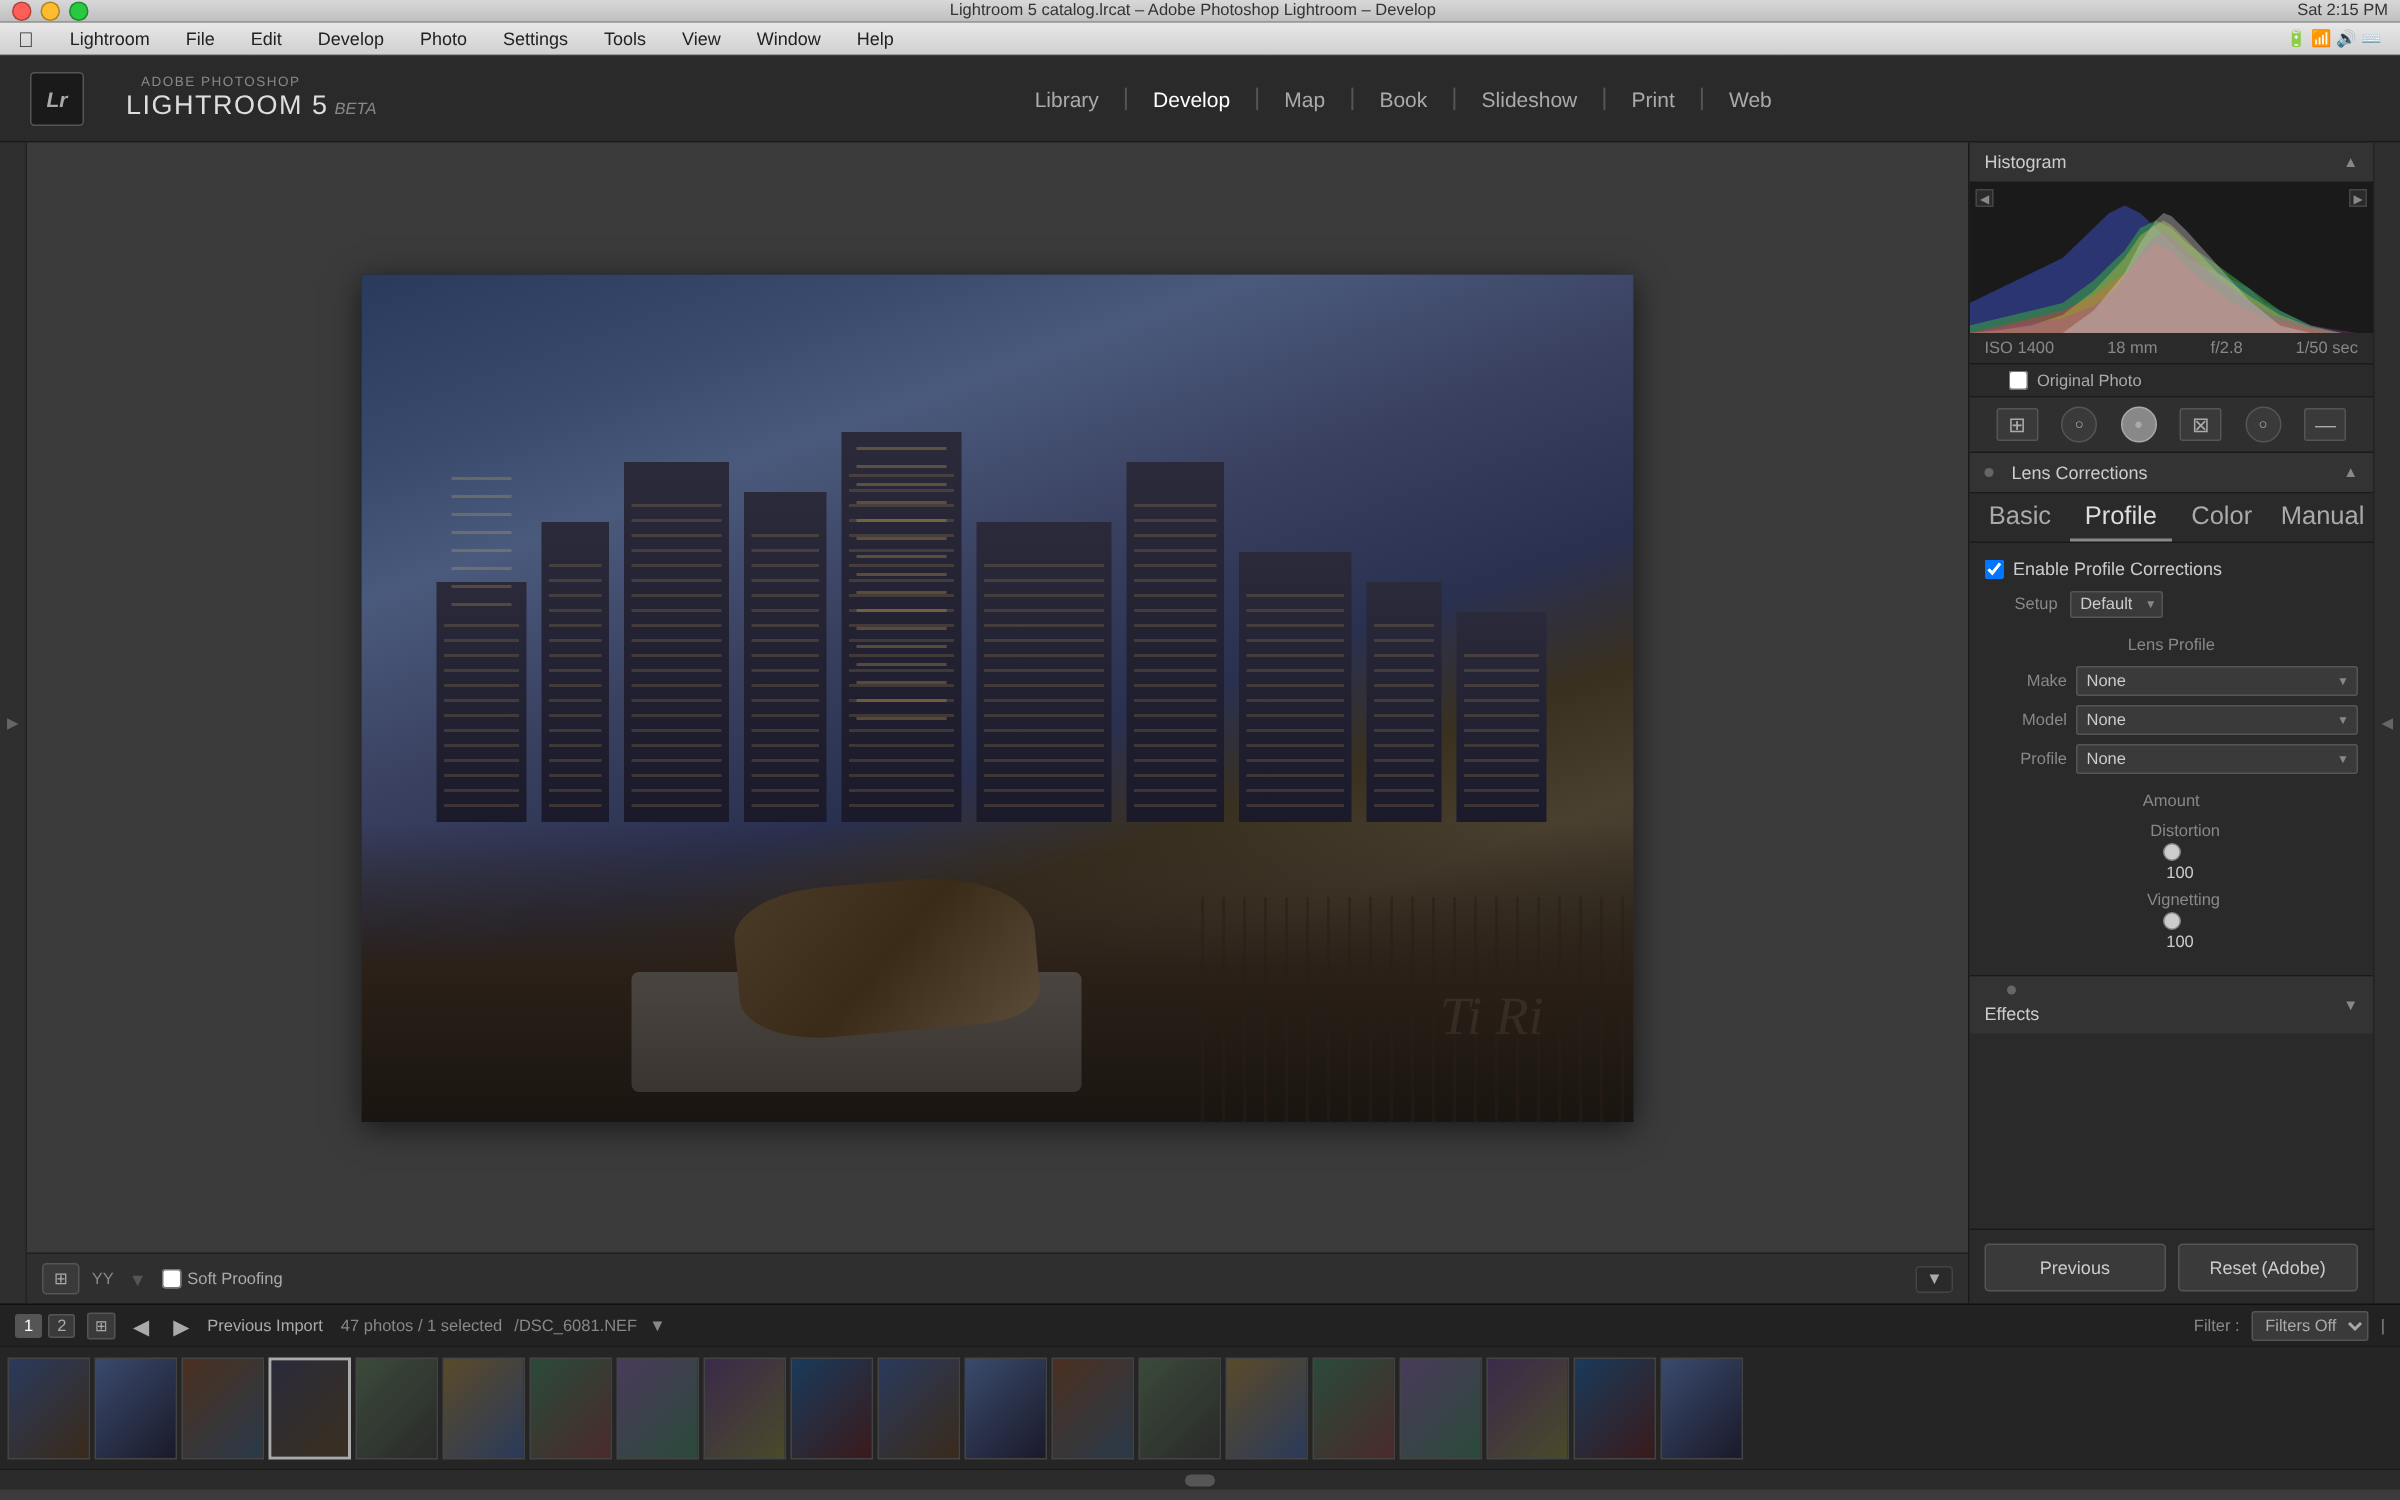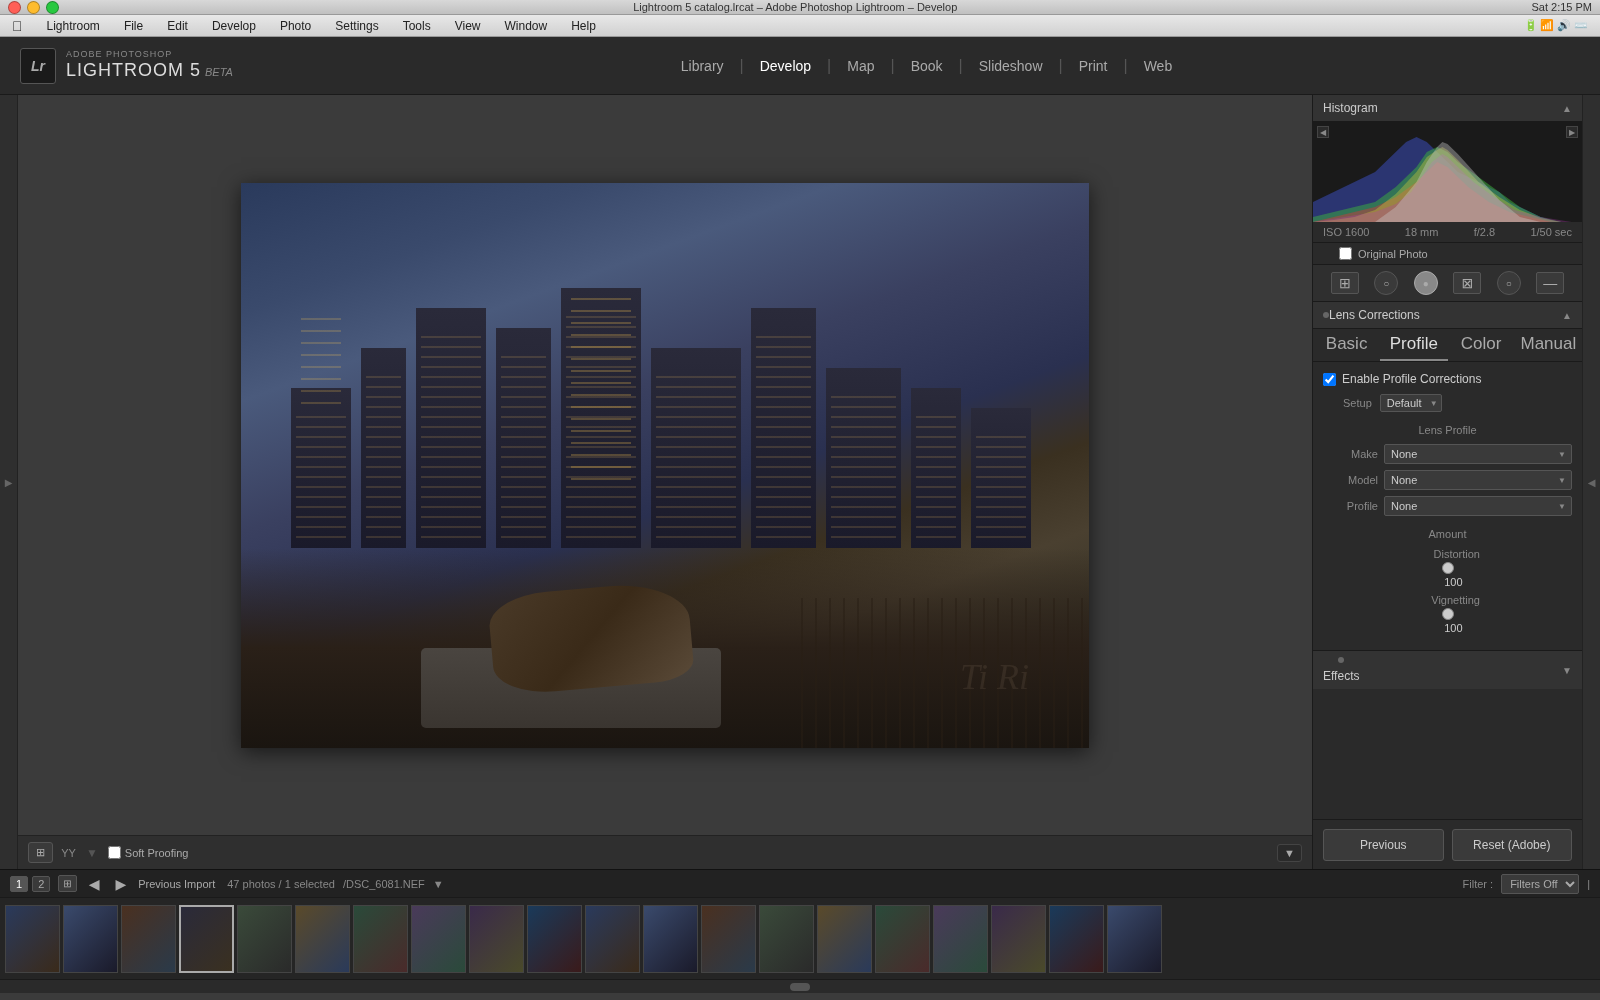--- a/index.html
+++ b/index.html
@@ -82,21 +82,21 @@
       border-radius: 3px;
       display: flex;
       align-items: center;
       justify-content: center;
       font-size: 14px;
       font-weight: bold;
       color: #aaa;
       font-style: italic;
     }
     .lr-title-block { line-height: 1.2; }
-    .lr-adobe { font-size: 9px; color: #888; letter-spacing: 1px; text-transform: uppercase; }
+    .lr-adobe { font-size: 9px; color: #888; letter-spacing: 1px; text-transform: uppercase; margin-left: 28px; }
     .lr-name { font-size: 18px; color: #ddd; font-weight: 300; letter-spacing: 1px; }
     .lr-beta { font-size: 11px; color: #888; font-style: italic; margin-left: 4px; }
 
     .nav-tabs {
       flex: 1;
       display: flex;
       align-items: center;
       justify-content: center;
       gap: 0;
     }
@@ -472,21 +472,21 @@
       align-items: center;
       justify-content: space-between;
       padding: 6px 10px;
       background: #333;
       border-bottom: 1px solid #1a1a1a;
       cursor: pointer;
     }
     .section-header-left {
       display: flex;
       align-items: center;
-      gap: 0;
+      gap: 12px;
     }
     .section-dot {
       width: 6px; height: 6px;
       background: #666;
       border-radius: 50%;
     }
     .section-title {
       font-size: 12px;
       color: #ccc;
       font-weight: 500;
@@ -741,21 +741,21 @@
   <span style="margin-left:auto;font-size:11px;color:#333;">🔋 📶 🔊 ⌨️</span>
 </div>
 
 <div class="app-container">
 
   <div class="app-header">
     <div class="lr-logo">
       <div class="lr-icon">Lr</div>
       <div class="lr-title-block">
         <div class="lr-adobe">ADOBE PHOTOSHOP</div>
-        <div style="display:flex;align-items:baseline;">
+        <div style="display:flex;align-items:baseline;margin-left:18px;">
           <span class="lr-name">LIGHTROOM 5</span>
           <span class="lr-beta">BETA</span>
         </div>
       </div>
     </div>
 
     <div class="nav-tabs">
       <a class="nav-tab">Library</a>
       <span class="nav-sep">|</span>
       <a class="nav-tab active">Develop</a>
@@ -850,21 +850,21 @@
             <path d="M0,100 L20,95 L40,90 L60,85 L80,75 L100,60 L110,50 L120,40 L130,45 L140,55 L150,65 L170,80 L190,90 L210,95 L230,100 L260,100 Z" fill="rgba(200,60,60,0.5)"></path>
 
             <path d="M0,100 L20,98 L40,95 L60,88 L80,72 L100,50 L110,35 L120,28 L125,25 L130,28 L140,38 L160,60 L180,75 L200,88 L220,96 L240,100 L260,100 Z" fill="rgba(200,200,60,0.4)"></path>
 
             <path d="M0,100 L30,95 L60,90 L80,82 L95,70 L105,55 L115,40 L125,32 L130,35 L140,45 L155,60 L175,75 L195,88 L220,95 L250,100 L260,100 Z" fill="rgba(180,60,180,0.3)"></path>
 
             <path d="M60,100 L80,85 L100,60 L110,40 L120,25 L125,20 L130,22 L140,32 L160,55 L180,78 L200,95 L220,100 Z" fill="rgba(200,200,200,0.4)"></path>
           </svg>
         </div>
         <div class="hist-meta">
-          <span>ISO 1600</span>
+          <span>ISO 1400</span>
           <span>18 mm</span>
           <span>f/2.8</span>
           <span>1/50 sec</span>
         </div>
         <div class="original-photo-row">
           <input type="checkbox" style="">
           <span class="original-photo-label">Original Photo</span>
         </div>
       </div>
 

